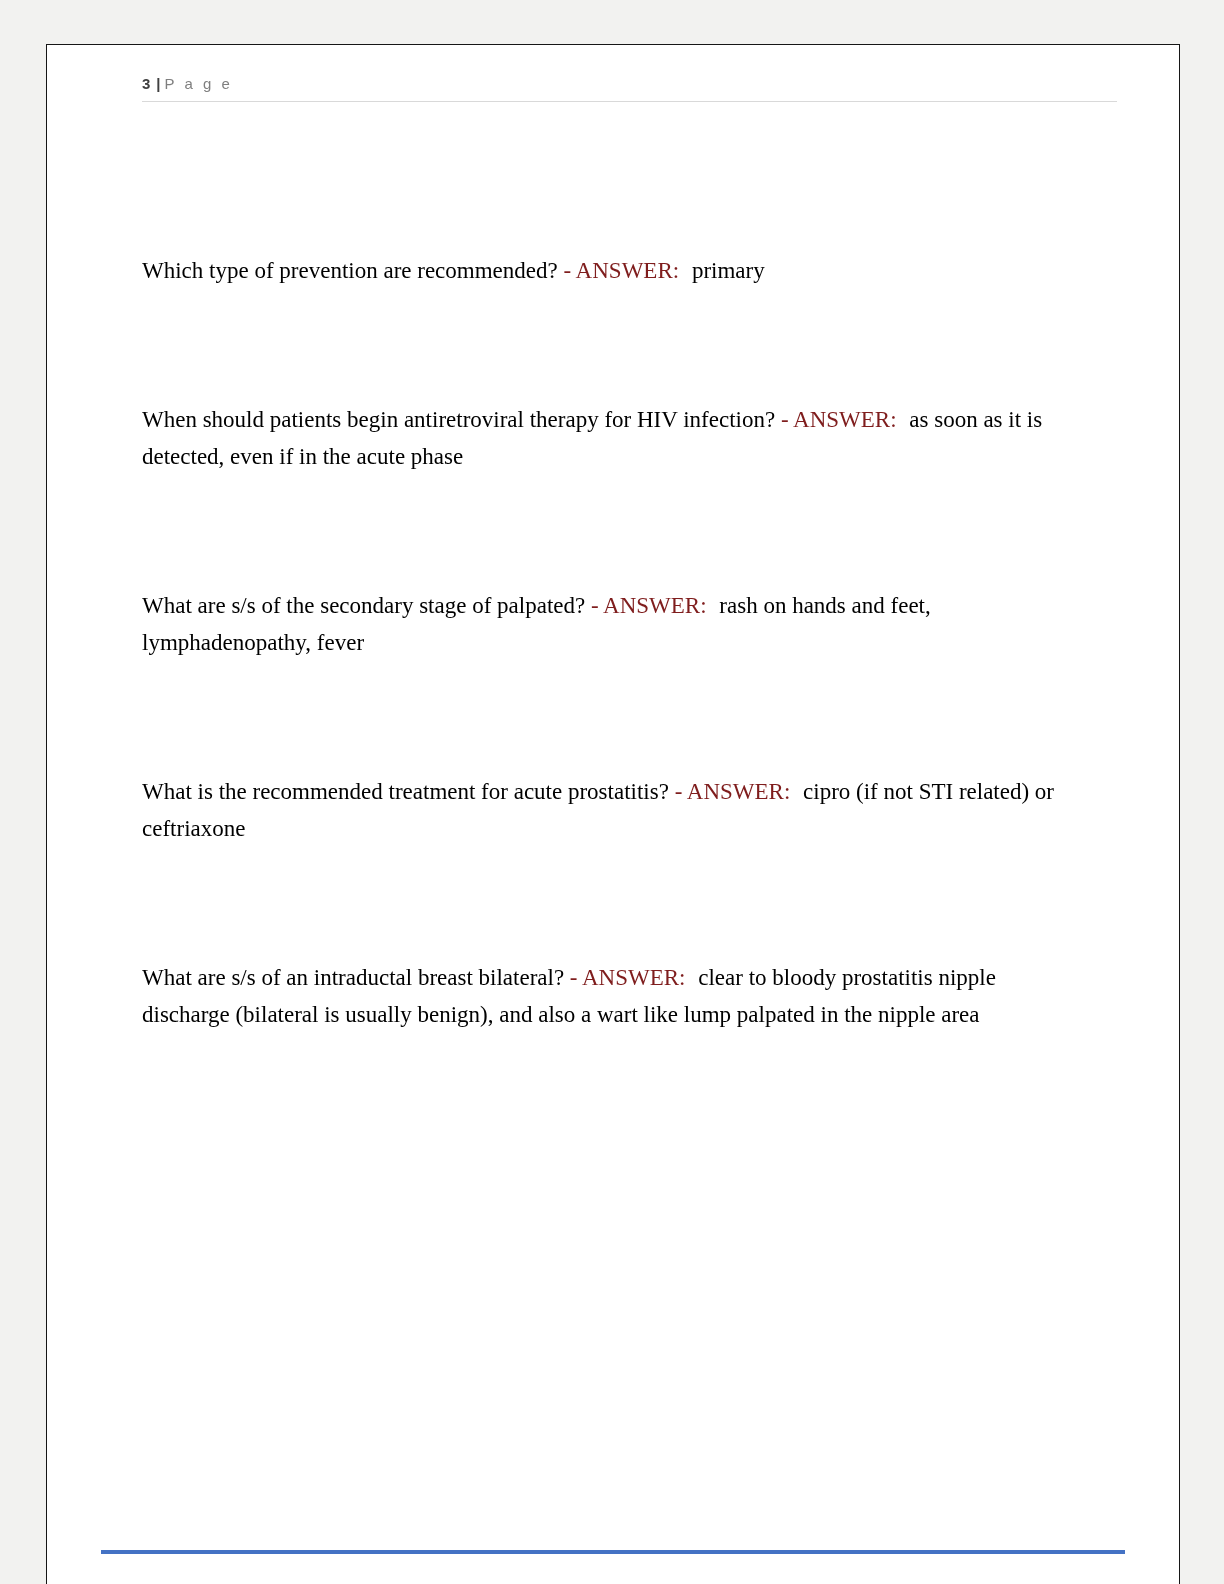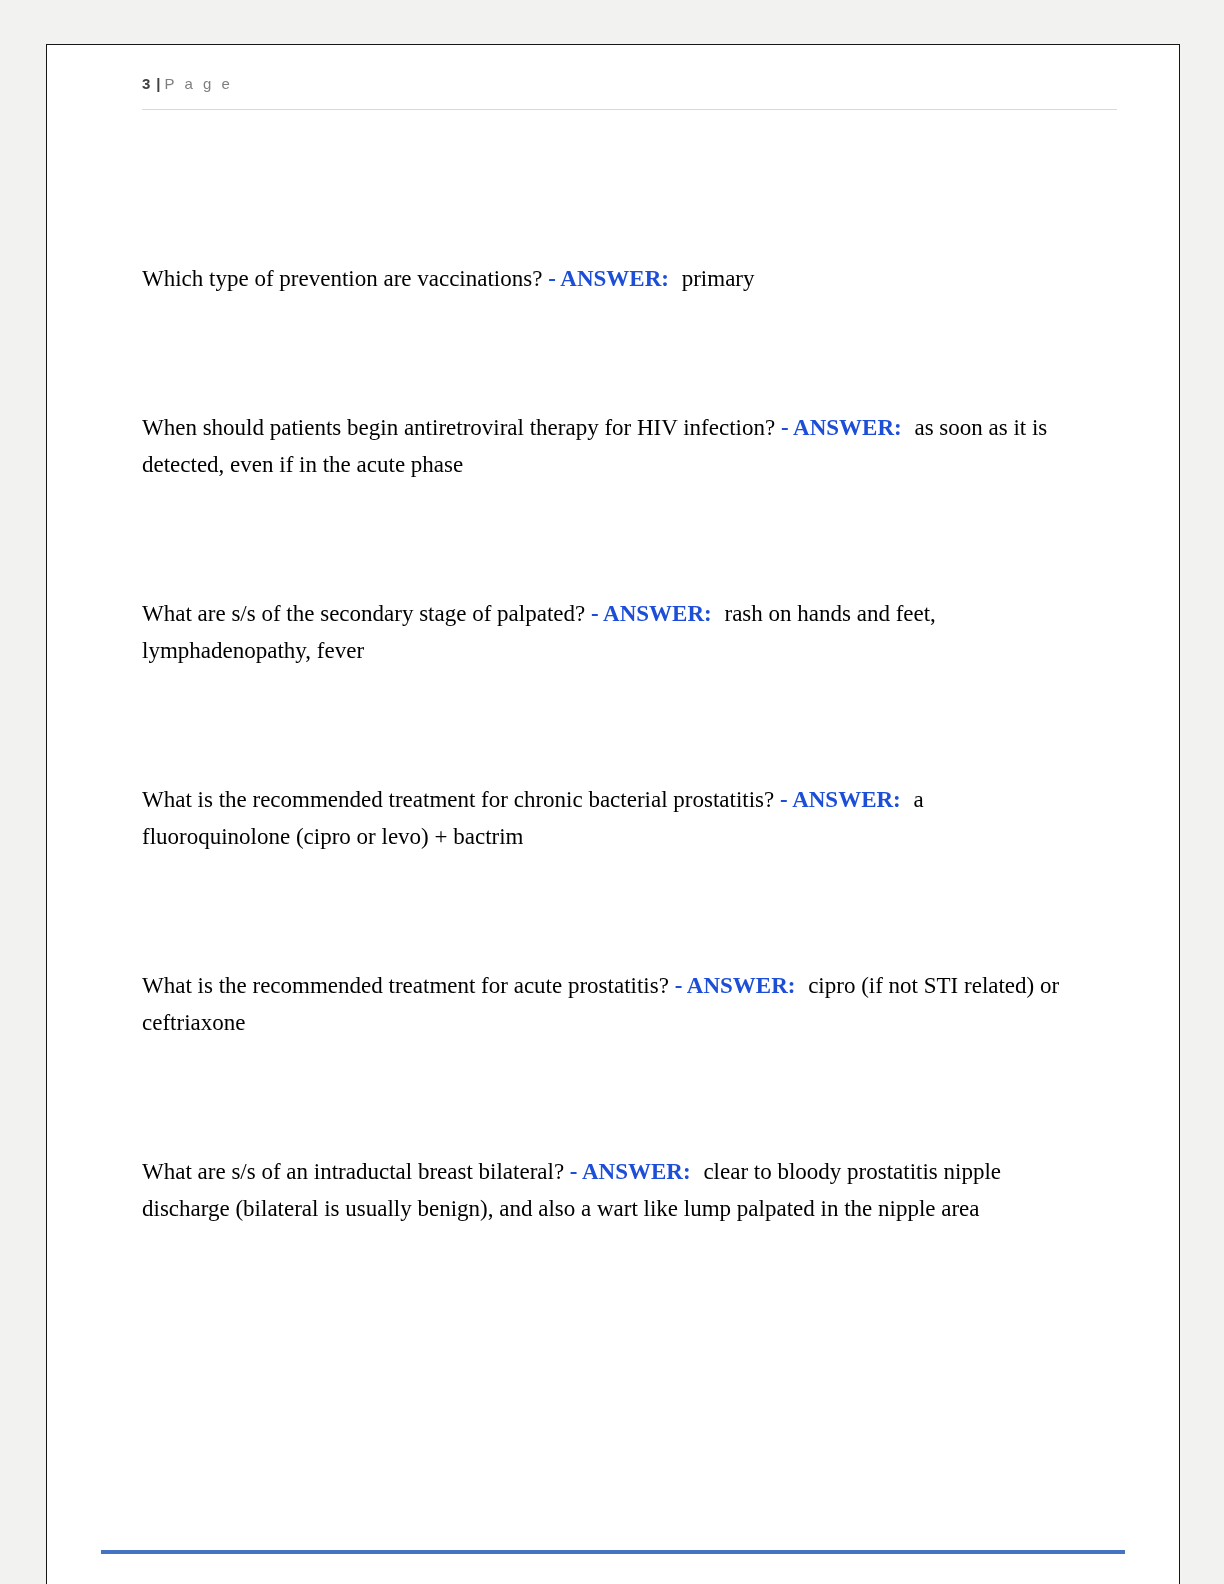--- a/index.html
+++ b/index.html
@@ -20,21 +20,21 @@
     left: 46px;
     top: 44px;
     width: 1134px;
     height: 1560px;
     background: #ffffff;
     border: 1px solid #161616;
     box-sizing: border-box;
   }
   .header {
     margin: 30px 62px 0 95px;
-    padding-bottom: 17px;
+    padding-bottom: 9px;
     border-bottom: 1px solid #d9d9d9;
     font-family: "Liberation Sans", "DejaVu Sans", sans-serif;
     font-size: 15px;
     color: #595959;
   }
   .pg-num {
     font-weight: bold;
     color: #404040;
   }
   .pg-sep {
@@ -52,22 +52,22 @@
     line-height: 37px;
     color: #000000;
   }
   .qa {
     margin: 0 0 112px 0;
   }
   .qa:last-child {
     margin-bottom: 0;
   }
   .ans-label {
-    font-weight: bold;
-    color: #1d4ed8;
+    font-weight: normal;
+    color: #7f1d1d;
   }
   .ans-text {
     margin-left: 7px;
   }
   .footer-rule {
     position: absolute;
     left: 54px;
     top: 1505px;
     width: 1024px;
     height: 4px;
@@ -80,43 +80,38 @@
 <div class="canvas">
   <div class="page">
 
     <div class="header">
       <span class="pg-num">3</span><span class="pg-sep">|</span><span class="pg-label">P a g e</span>
     </div>
 
     <div class="content">
 
       <p class="qa">
-        <span>Which type of prevention are vaccinations?</span>
+        <span>Which type of prevention are recommended?</span>
         <span class="ans-label">- ANSWER:</span>
         <span class="ans-text">primary</span>
       </p>
 
       <p class="qa">
         <span>When should patients begin antiretroviral therapy for HIV infection?</span>
         <span class="ans-label">- ANSWER:</span>
         <span class="ans-text">as soon as it is detected, even if in the acute phase</span>
       </p>
 
 
       <p class="qa">
         <span>What are s/s of the secondary stage of palpated?</span>
         <span class="ans-label">- ANSWER:</span>
         <span class="ans-text">rash on hands and feet, lymphadenopathy, fever</span>
       </p>
 
-      <p class="qa">
-        <span>What is the recommended treatment for chronic bacterial prostatitis?</span>
-        <span class="ans-label">- ANSWER:</span>
-        <span class="ans-text">a fluoroquinolone (cipro or levo) + bactrim</span>
-      </p>
 
       <p class="qa">
         <span>What is the recommended treatment for acute prostatitis?</span>
         <span class="ans-label">- ANSWER:</span>
         <span class="ans-text">cipro (if not STI related) or ceftriaxone</span>
       </p>
 
       <p class="qa">
         <span>What are s/s of an intraductal breast bilateral?</span>
         <span class="ans-label">- ANSWER:</span>

